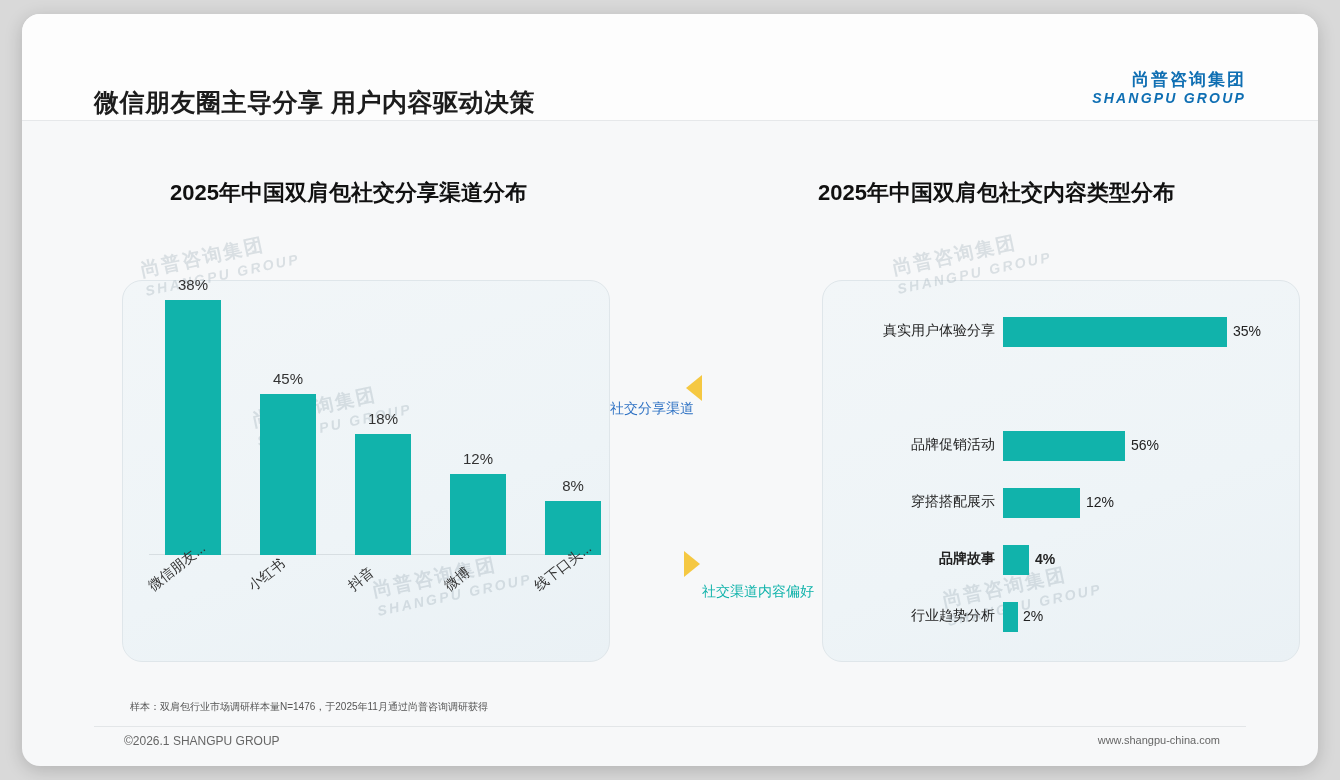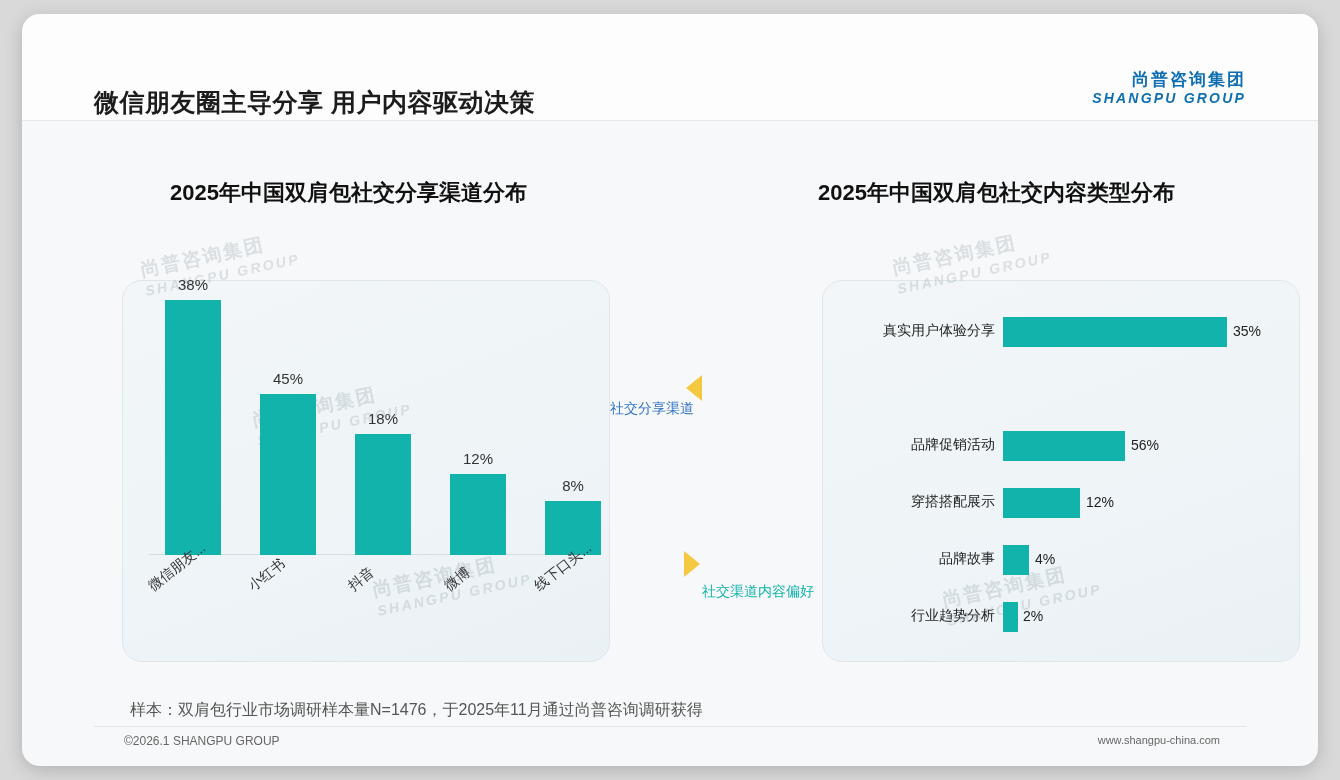--- a/index.html
+++ b/index.html
@@ -100,21 +100,21 @@
     width:0;height:0;
     border-top:13px solid transparent;
     border-bottom:13px solid transparent;
   }
   .tri-left{border-right:16px solid #f5c842;}
   .tri-right{border-left:16px solid #f5c842;}
   .callout-text{font-size:14px;white-space:nowrap;}
   
   .source{
     position:absolute;left:108px;top:686px;
-    font-size:16px;color:#555;
+    font-size:10px;color:#555;
   }
   .footer-rule{
     position:absolute;left:72px;right:72px;top:712px;height:1px;background:#e3e6e8;
   }
   .copyright{
     position:absolute;left:102px;top:720px;font-size:12px;color:#666;
   }
   .website{
     position:absolute;right:98px;top:720px;font-size:11px;color:#666;
   }
@@ -206,21 +206,21 @@
       <div class="bar-fill" style="width:122px;"></div>
       <div class="bar-val" style="left:308px;">56%</div>
     </div>
 
     <div class="bar-row" style="top:207px;">
       <div class="bar-lab">穿搭搭配展示</div>
       <div class="bar-fill" style="width:77px;"></div>
       <div class="bar-val" style="left:263px;">12%</div>
     </div>
 
-    <div class="bar-row" style="top:264px;">
+    <div class="bar-row" style="top:264px;font-weight:bold;">
       <div class="bar-lab">品牌故事</div>
       <div class="bar-fill" style="width:26px;"></div>
       <div class="bar-val" style="left:212px;">4%</div>
     </div>
 
     <div class="bar-row" style="top:321px;">
       <div class="bar-lab">行业趋势分析</div>
       <div class="bar-fill" style="width:15px;"></div>
       <div class="bar-val" style="left:200px;">2%</div>
     </div>

